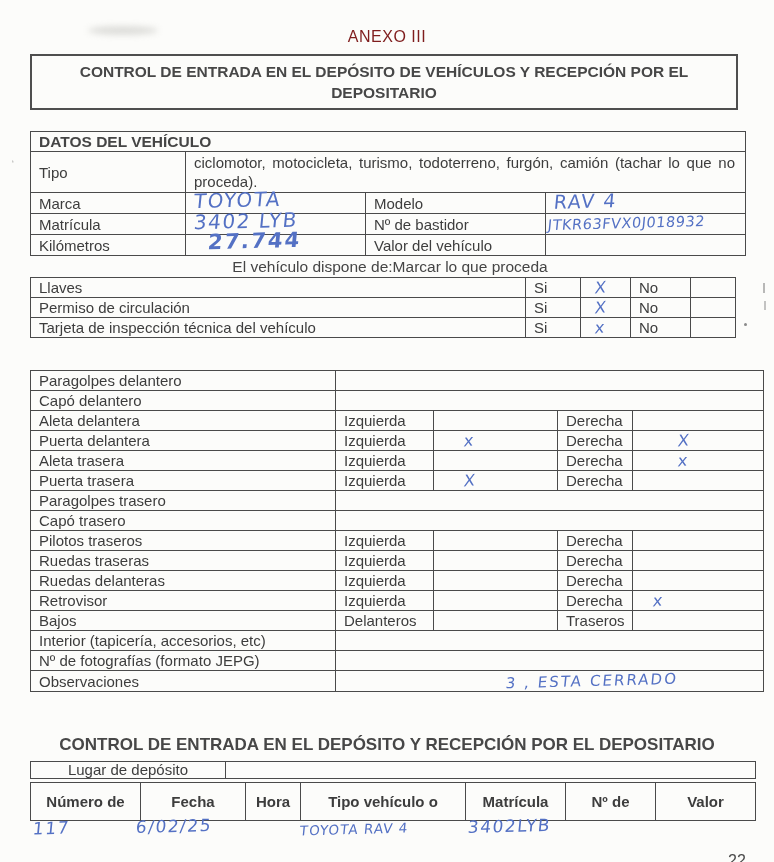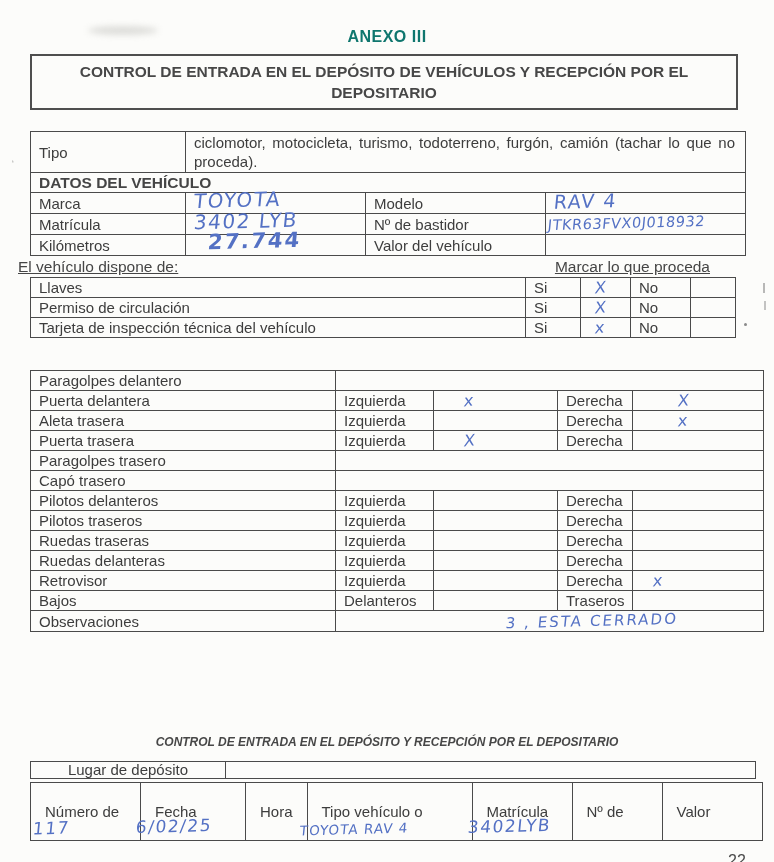--- a/index.html
+++ b/index.html
@@ -6,44 +6,44 @@
   .sheet{
     position:relative;width:774px;height:862px;background:#fcfcfa;
     font-family:"Liberation Sans",sans-serif;color:#3d3d3d;overflow:hidden;
   }
   
   .abs{position:absolute;}
   table{border-collapse:collapse;table-layout:fixed;}
   td{border:1.5px solid #4a4a4a;padding:0 0 0 8px;font-size:15px;line-height:19px;height:19px;
      overflow:visible;white-space:nowrap;vertical-align:middle;color:#3d3d3d;}
   
-  .annex{top:28px;left:0;width:774px;text-align:center;font-size:16px;font-weight:700;
-         letter-spacing:.5px;color:#0f766e;}
+  .annex{top:28px;left:0;width:774px;text-align:center;font-size:16px;font-weight:400;
+         letter-spacing:.5px;color:#7f1d1d;}
   .title-box{top:54px;left:30px;width:708px;border:2px solid #4e4e4e;background:transparent;
              text-align:center;font-size:15.5px;font-weight:700;color:#474747;
              padding:5px 26px;line-height:21px;box-sizing:border-box;}
   
   .datos{top:131px;left:30px;}
   .datos td.hdr{font-weight:700;font-size:15.5px;color:#454545;}
   .datos td.tipo-val{white-space:normal;line-height:19px;height:40px;padding-right:10px;text-align:justify;}
   
-  .disp-line{top:258px;left:18px;width:692px;display:flex;justify-content:space-between;
-             font-size:15.5px;color:#454545;text-decoration:underline;}
+  .disp-line{top:258px;left:44px;width:692px;display:flex;justify-content:center;
+             font-size:15.5px;color:#454545;}
   .dispone{top:277px;left:30px;}
   
   .estado-hd{top:345px;left:47px;font-size:15.5px;font-weight:700;color:#474747;}
   .estado{top:370px;left:30px;}
   .estado td.mk{padding-left:30px;}
   .estado td.mk2{padding-left:45px;}
   
-  .ctrl-hd{top:735px;left:0;width:774px;text-align:center;font-size:12px;font-weight:700;color:#474747;font-style:italic;}
+  .ctrl-hd{top:735px;left:0;width:774px;text-align:center;font-size:17px;font-weight:700;color:#474747;}
   .lugar{top:761px;left:30px;}
   .lugar td{height:16px;line-height:16px;}
   .chead{top:782px;left:30px;}
-  .chead td{height:29px;padding:14px;}
+  .chead td{height:29px;text-align:center;padding:4px;font-weight:bold;}
   
   .hw{font-family:"DejaVu Sans",sans-serif;color:#5471c4;display:inline-block;
       transform:skewX(-7deg) rotate(-1.5deg);letter-spacing:1.5px;}
   .hw-marca{font-size:20px;position:relative;top:-2px;}
   .hw-mat{font-size:20px;position:relative;top:-2px;}
   .hw-km{font-size:21px;font-weight:600;position:relative;top:-3px;letter-spacing:2px;}
   .hw-mod{font-size:19px;position:relative;top:-1px;}
   .hw-bast{font-size:14.5px;letter-spacing:.5px;position:relative;top:-1px;}
   .hw-mark{font-size:16px;transform:skewX(-12deg) rotate(-6deg);letter-spacing:0;}
   .hw-obs{font-size:15px;letter-spacing:2px;}
@@ -77,26 +77,26 @@
 
   <table class="abs datos">
     <colgroup>
         <col style="width:155px">
         <col style="width:180px">
         <col style="width:180px">
         <col style="width:200px">
       </colgroup>
     <tbody>
         <tr>
+          <td colspan="4" class="hdr">DATOS DEL VEHÍCULO</td>
+        </tr>
+    <tr>
       <td>Tipo</td>
       <td colspan="3" class="tipo-val">ciclomotor, motocicleta, turismo, todoterreno, furgón, camión (tachar lo que no proceda).</td>
     </tr>
-    <tr>
-          <td colspan="4" class="hdr">DATOS DEL VEHÍCULO</td>
-        </tr>
     <tr>
       <td>Marca</td>
       <td><span class="hw hw-marca">TOYOTA</span></td>
       <td>Modelo</td>
       <td><span class="hw hw-mod">RAV 4</span></td>
     </tr>
     <tr>
       <td>Matrícula</td>
       <td><span class="hw hw-mat">3402 LYB</span></td>
       <td>Nº de bastidor</td>
@@ -155,20 +155,31 @@
         <col style="width:124px">
         <col style="width:75px">
         <col style="width:131px">
       </colgroup>
     <tbody>
         <tr>
           <td>Paragolpes delantero</td>
           <td colspan="4"></td>
         </tr>
     <tr>
+          <td>Capó delantero</td>
+          <td colspan="4"></td>
+        </tr>
+    <tr>
+      <td>Aleta delantera</td>
+      <td>Izquierda</td>
+      <td class="mk"><span class="hw hw-mark"></span></td>
+      <td>Derecha</td>
+      <td class="mk2"><span class="hw hw-mark"></span></td>
+    </tr>
+    <tr>
       <td>Puerta delantera</td>
       <td>Izquierda</td>
       <td class="mk"><span class="hw hw-mark">x</span></td>
       <td>Derecha</td>
       <td class="mk2"><span class="hw hw-mark">X</span></td>
     </tr>
     <tr>
       <td>Aleta trasera</td>
       <td>Izquierda</td>
       <td class="mk"><span class="hw hw-mark"></span></td>
@@ -183,27 +194,20 @@
       <td class="mk2"><span class="hw hw-mark"></span></td>
     </tr>
     <tr>
           <td>Paragolpes trasero</td>
           <td colspan="4"></td>
         </tr>
     <tr>
           <td>Capó trasero</td>
           <td colspan="4"></td>
         </tr>
-    <tr>
-      <td>Pilotos delanteros</td>
-      <td>Izquierda</td>
-      <td class="mk"><span class="hw hw-mark"></span></td>
-      <td>Derecha</td>
-      <td class="mk2"><span class="hw hw-mark"></span></td>
-    </tr>
     <tr>
       <td>Pilotos traseros</td>
       <td>Izquierda</td>
       <td class="mk"><span class="hw hw-mark"></span></td>
       <td>Derecha</td>
       <td class="mk2"><span class="hw hw-mark"></span></td>
     </tr>
     <tr>
       <td>Ruedas traseras</td>
       <td>Izquierda</td>
@@ -225,20 +229,28 @@
       <td>Derecha</td>
       <td style="padding-left:20px;"><span class="hw hw-mark">x</span></td>
     </tr>
     <tr>
       <td>Bajos</td>
       <td>Delanteros</td>
       <td class="mk"><span class="hw hw-mark"></span></td>
       <td>Traseros</td>
       <td class="mk2"><span class="hw hw-mark"></span></td>
     </tr>
+    <tr>
+          <td>Interior (tapicería, accesorios, etc)</td>
+          <td colspan="4"></td>
+        </tr>
+    <tr>
+          <td>Nº de fotografías (formato JEPG)</td>
+          <td colspan="4"></td>
+        </tr>
     <tr>
       <td>Observaciones</td>
       <td colspan="4" class="obs-cell"><span class="hw hw-obs">3 , ESTA CERRADO</span></td>
     </tr>
   </tbody>
     </table>
 
   <div class="abs ctrl-hd">CONTROL DE ENTRADA EN EL DEPÓSITO Y RECEPCIÓN POR EL DEPOSITARIO</div>
 
   <table class="abs lugar">

